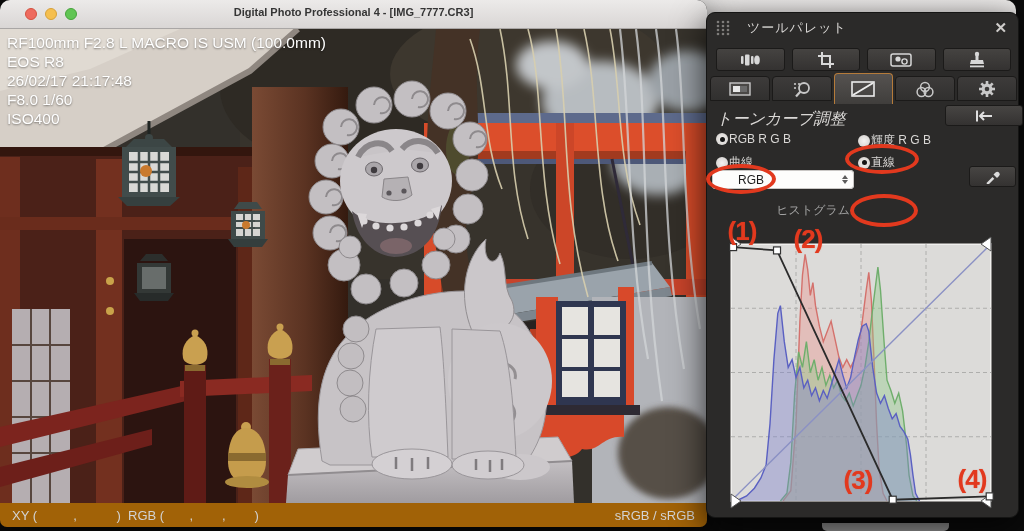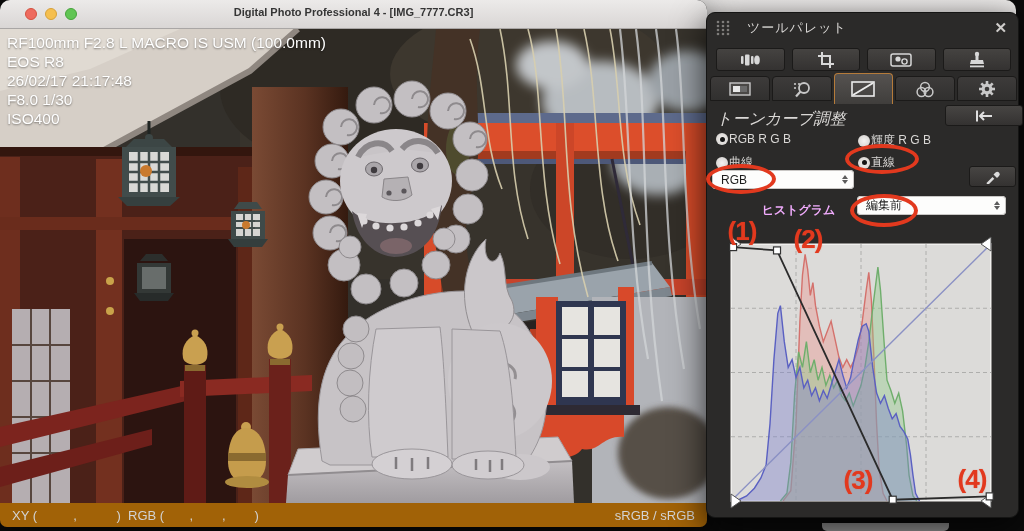--- a/index.html
+++ b/index.html
@@ -43,28 +43,28 @@
     display:flex;align-items:center;justify-content:center;}
   .tab.selected{background:linear-gradient(#555250,#403e3c);border:1px solid #b57b3a;border-bottom:none;
     margin-top:-3px;height:31px;}
   .tp-label{position:absolute;font-size:16px;color:#dad8d6;font-style:italic;}
   .resetbtn{position:absolute;left:238px;top:92px;width:78px;height:21px;background:linear-gradient(#474543,#343231);
     border:1px solid #1b1a19;border-radius:3px;display:flex;align-items:center;justify-content:center;}
   .radio-item{position:absolute;display:flex;align-items:center;gap:1px;font-size:12px;color:#dad8d6;}
   .radio{width:12px;height:12px;border-radius:50%;background:radial-gradient(#f4f2f0,#cfccc9);position:relative;}
   .radio.sel::after{content:"";position:absolute;left:3.5px;top:3.5px;width:5px;height:5px;border-radius:50%;background:#141414;}
   .dropdown{position:absolute;background:#fdfdfc;border-radius:4px;display:flex;align-items:center;
-    font-size:12px;color:#1c1c1c;padding-left:9px;box-shadow:inset 0 0 0 1px #c9c7c5;}
+    font-size:12px;color:#1c1c1c;padding-left:26px;box-shadow:inset 0 0 0 1px #c9c7c5;}
   .stepper{margin-left:auto;margin-right:6px;display:flex;flex-direction:column;gap:1px;align-items:center;}
   .stepper i{width:0;height:0;border-left:3.5px solid transparent;border-right:3.5px solid transparent;}
   .stepper .up{border-bottom:4.5px solid #5c5c5c;}
   .stepper .dn{border-top:4.5px solid #5c5c5c;}
   .eyedropbtn{position:absolute;left:262px;top:153px;width:47px;height:21px;background:linear-gradient(#474543,#343231);
     border:1px solid #1b1a19;border-radius:3px;display:flex;align-items:center;justify-content:center;}
-  .histo-label{position:absolute;left:40px;top:189px;width:103px;text-align:center;font-size:12px;color:#f0abfc;font-weight:bold;}
+  .histo-label{position:absolute;left:40px;top:189px;width:103px;text-align:right;font-size:12px;color:#a3a3a3;}
   .plot{position:absolute;left:24px;top:231px;width:260px;height:257px;background:#dcdbd9;
     box-shadow:0 0 0 1px #8f8d8b, inset 0 0 0 1px #f0efed;}
   .plot svg{position:absolute;left:0;top:0;overflow:visible;}
 
   
   .ann{position:absolute;color:#e2391e;font-size:26px;font-weight:700;letter-spacing:-1px;z-index:30;
     text-shadow:0 0 1px rgba(226,57,30,.6);}
   .oval{position:absolute;border:4px solid #e2391e;border-radius:50%;z-index:30;}
   .ov-chokusen{left:138px;top:131px;width:74px;height:30px;}
   .ov-rgb{left:-1px;top:151px;width:70px;height:30px;}
@@ -360,21 +360,21 @@
             <path d="M470,10 C488,60 482,110 502,160"></path>
           </g>
           <g stroke="#d3d6d8" stroke-width="2.2" opacity=".75">
             <path d="M636,0 C648,90 640,220 662,372"></path>
             <path d="M656,0 C668,80 660,200 684,340"></path>
             <path d="M676,0 C686,70 680,180 700,300"></path>
             <path d="M620,0 C632,100 626,210 648,330"></path>
           </g>
         </g>
       </svg>
-      <div class="exif"><span>RF100mm F2.8 L MACRO IS USM (100.0mm)</span><br><span>EOS R8</span><br><span>26/02/17 21:17:48</span><br><span>F8.0 1/30</span><br><span>ISO400</span></div>
+      <div class="exif"><span>RF100mm F2.8 L MACRO IS USM (100.0mm)</span><br><span>EOS R8</span><br><span>26/02/17 21:17:48</span><br><span>F8.0 1/60</span><br><span>ISO400</span></div>
     </div>
 
     <div class="statusbar">
       <span class="sb-left">XY (          ,           )  RGB (       ,        ,        )</span>
       <span class="sb-right">sRGB / sRGB</span>
     </div>
   </div>
 
   <div class="palette">
     <div class="tp-titlebar">
@@ -513,27 +513,20 @@
         </span>
     </div>
     <div class="eyedropbtn">
       <svg width="16" height="15">
         <path d="M2,13.5 L7.5,8 l1.8,1.8 -5.5,5.5 -2.6,0.8 Z" fill="#dcdcdc"></path>
         <path d="M8.5,5.5 l3.5,3.5 2,-2 a2.4,2.4 0 0 0 -3.5,-3.5 Z" fill="#dcdcdc"></path>
       </svg>
     </div>
 
     <div class="histo-label">ヒストグラム</div>
-    <div class="dropdown" style="left:150px;top:183px;width:149px;height:19px;">
-      <span>編集前</span>
-      <span class="stepper">
-          <i class="up"></i>
-          <i class="dn"></i>
-        </span>
-    </div>
 
     <div class="plot">
       <svg id="hist-svg" width="260" height="257" viewBox="0 0 260 257">
           <line x1="65" y1="0" x2="65" y2="257" stroke="#aeaeac" stroke-dasharray="4 3"></line>
           <line x1="0" y1="64.25" x2="260" y2="64.25" stroke="#aeaeac" stroke-dasharray="4 3"></line>
           <line x1="130" y1="0" x2="130" y2="257" stroke="#aeaeac" stroke-dasharray="4 3"></line>
           <line x1="0" y1="128.5" x2="260" y2="128.5" stroke="#aeaeac" stroke-dasharray="4 3"></line>
           <line x1="195" y1="0" x2="195" y2="257" stroke="#aeaeac" stroke-dasharray="4 3"></line>
           <line x1="0" y1="192.75" x2="260" y2="192.75" stroke="#aeaeac" stroke-dasharray="4 3"></line>
           <polygon points="52.0,257 52.0,257.0 59.8,246.7 65.0,179.9 68.9,77.1 71.5,30.8 74.1,10.3 76.7,25.7 79.3,51.4 81.9,38.6 84.5,61.7 88.4,82.2 92.3,97.7 96.2,87.4 100.1,77.1 104.0,95.1 107.9,113.1 111.8,123.4 115.7,115.6 119.6,123.4 123.5,115.6 127.4,102.8 131.3,77.1 135.2,46.3 137.8,28.3 140.4,56.5 143.0,115.6 145.6,179.9 148.2,226.2 152.1,249.3 156.0,257.0 156.0,257" fill="rgba(233,150,144,0.42)" stroke="none"></polygon>

